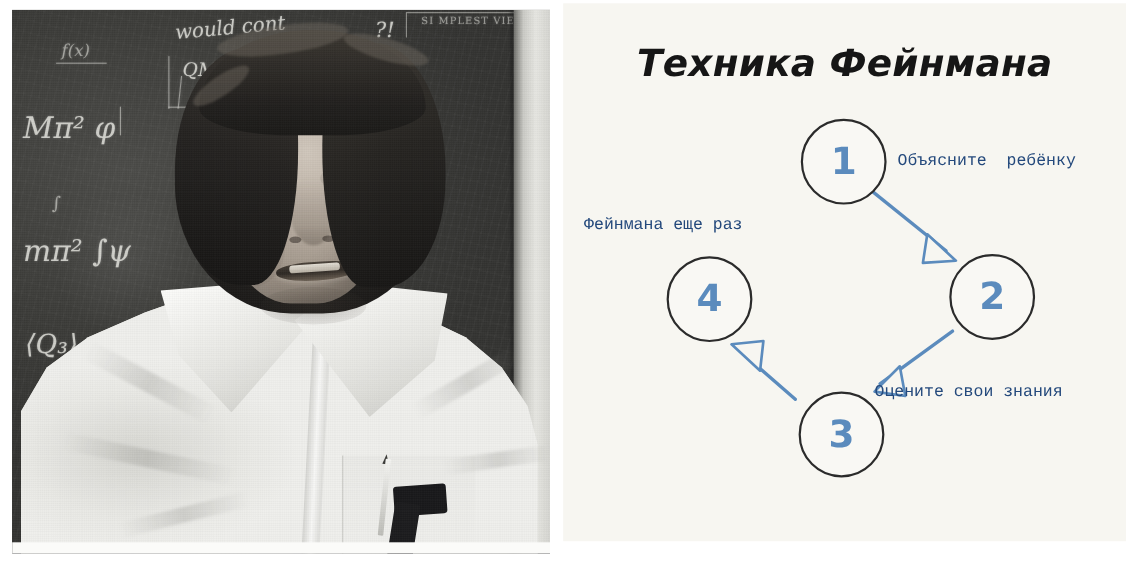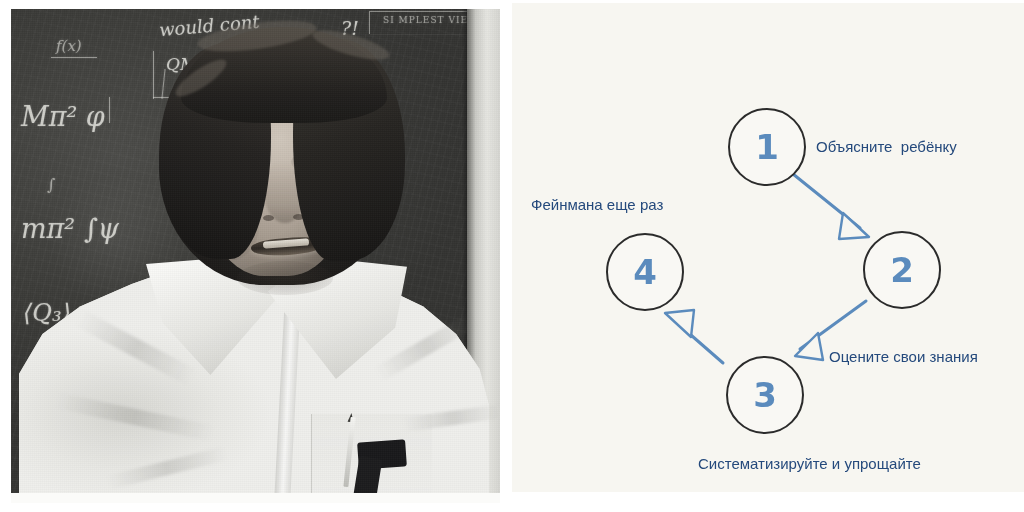--- a/index.html
+++ b/index.html
@@ -382,28 +382,28 @@
     line-height: 1;
     user-select: none;
   }
   .node-1 { left: 728px; top: 108px; }
   .node-2 { left: 863px; top: 231px; }
   .node-3 { left: 726px; top: 356px; }
   .node-4 { left: 606px; top: 233px; }
 
   .d-label {
     position: absolute;
-    font-family: Liberation Sans, sans-serif;
+    font-family: Liberation Mono, monospace;
     font-size: 15px;
     color: #24497c;
     white-space: pre;
     user-select: none;
   }
   .label-1 { left: 816px; top: 138px; }
-  .label-2 { left: 829px; top: 348px; }
+  .label-2 { left: 795px; top: 348px; }
   .label-3 { left: 698px; top: 455px; }
   .label-4 { left: 531px; top: 196px; }
 
   svg.arrows {
     position: absolute;
     left: 0; top: 0;
     width: 1024px; height: 512px;
     overflow: visible;
     pointer-events: none;
   }
@@ -491,20 +491,21 @@
 
       <div class="photo-grain"></div>
       <div class="photo-bottom-strip"></div>
     </div>
   </div>
 
   <div class="diagram-panel">
     <div class="diagram-bg"></div>
   </div>
 
+  <div class="diagram-title" style="left:512px;">Техника Фейнмана</div>
 
   <svg class="arrows" viewBox="0 0 1024 512">
 
     <g>
       <path d="M 793,174 L 860,228" stroke="#5b8bbd" stroke-width="3" fill="none" stroke-linecap="round"></path>
       <path d="M 843,213 L 869,237 L 839,239 Z" stroke="#5b8bbd" stroke-width="2.4" fill="#f7f6f1" stroke-linejoin="round"></path>
     </g>
 
     <g>
       <path d="M 866,301 L 800,349" stroke="#5b8bbd" stroke-width="3" fill="none" stroke-linecap="round"></path>
@@ -525,16 +526,15 @@
   </div>
   <div class="node node-3">
     <span class="node-num">3</span>
   </div>
   <div class="node node-4">
     <span class="node-num">4</span>
   </div>
 
   <div class="d-label label-1">Объясните  ребёнку</div>
   <div class="d-label label-2">Оцените свои знания</div>
-  <div class="d-label label-3">Систематизируйте и упрощайте</div>
   <div class="d-label label-4">Фейнмана еще раз</div>
 
 </div>
 
 </body></html>

